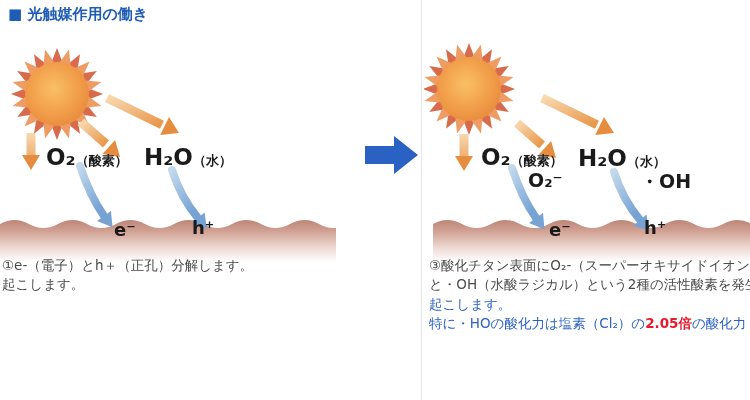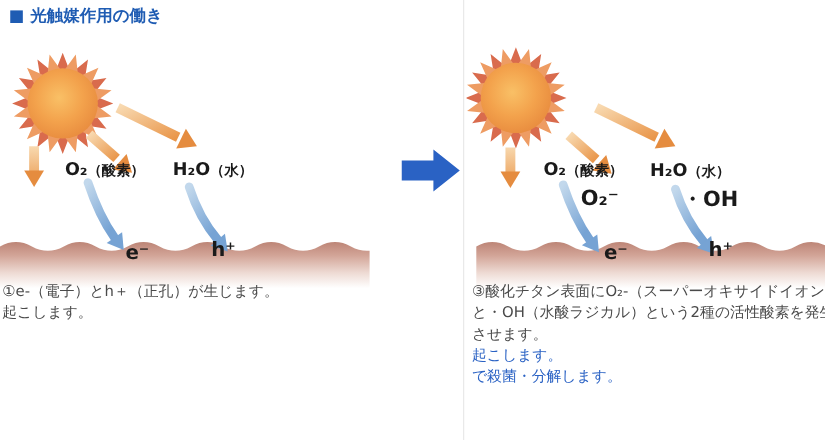--- a/index.html
+++ b/index.html
@@ -10,21 +10,21 @@
   .page-title {
     position:absolute; left:8px; top:5px;
     font-size:15px; font-weight:bold; color:#1f5cb3; white-space:nowrap;
   }
   .vline { position:absolute; left:421px; top:0; width:1px; height:400px; background:#e7e7e7; }
   .panel-svg { position:absolute; }
   #left-panel-svg  { left:0;   top:38px; }
   #right-panel-svg { left:424px; top:38px; }
   #transition-arrow-svg { position:absolute; left:365px; top:135px; }
   .flabel { position:absolute; color:#1a1a1a; font-weight:bold; white-space:nowrap; line-height:1; }
-  .formula { font-size:16px;margin-left:13px; }
+  .formula { font-size:23px; }
   .paren   { font-size:13px;text-align:center; }
   .carrier { font-size:18px; }
   .radical { font-size:19px; }
   .caption { position:absolute; font-size:13.5px; line-height:19.3px; color:#4a4a4a; }
   #caption-left  { left:2px;   top:256px; width:340px; }
   #caption-right { left:429px; top:256px; width:320px; }
   .blue { color:#2a62c4; }
   .red  { color:#e8192d; font-weight:bold; }
   .arrow-bullet { display:inline-block; vertical-align:-1px; margin-right:3px; }
   .cap-line { white-space:nowrap; }
@@ -132,30 +132,29 @@
   </svg>
 
   <div class="flabel" style="left:46px; top:146px;"><span class="formula">O₂</span><span class="paren">（酸素）</span></div>
   <div class="flabel" style="left:144px; top:146px;"><span class="formula">H₂O</span><span class="paren">（水）</span></div>
   <div class="flabel carrier" style="left:114px; top:221px;">e⁻</div>
   <div class="flabel carrier" style="left:192px; top:219px;">h⁺</div>
 
   <div class="flabel" style="left:481px; top:146px;"><span class="formula">O₂</span><span class="paren">（酸素）</span></div>
   <div class="flabel" style="left:578px; top:147px;"><span class="formula">H₂O</span><span class="paren">（水）</span></div>
   <div class="flabel radical" style="left:528px; top:171px;text-align:center;">O₂⁻</div>
-  <div class="flabel radical" style="left:620px; top:172px;">・OH</div>
+  <div class="flabel radical" style="left:640px; top:172px;">・OH</div>
   <div class="flabel carrier" style="left:549px; top:221px;">e⁻</div>
   <div class="flabel carrier" style="left:644px; top:219px;">h⁺</div>
 
   <div id="caption-left" class="caption">
-    <div class="cap-line">①e-（電子）とh＋（正孔）が生じます。</div>
+    <div class="cap-line">①e-（電子）とh＋（正孔）分解します。</div>
     <div class="cap-line">起こします。</div>
   </div>
 
   <div id="caption-right" class="caption">
     <div class="cap-line">③酸化チタン表面にO₂-（スーパーオキサイドイオン）</div>
     <div class="cap-line">と・OH（水酸ラジカル）という2種の活性酸素を発生</div>
-    <div class="cap-line">させます。</div>
     <div class="cap-line blue">起こします。</div>
-    <div class="cap-line blue">で殺菌・分解します。</div>
+    <div class="cap-line"><span class="blue">特に・HOの酸化力は塩素（Cl₂）の</span><span class="red">2.05倍</span><span class="blue">の酸化力</span></div>
   </div>
 
 </div>
 
 </body></html>

